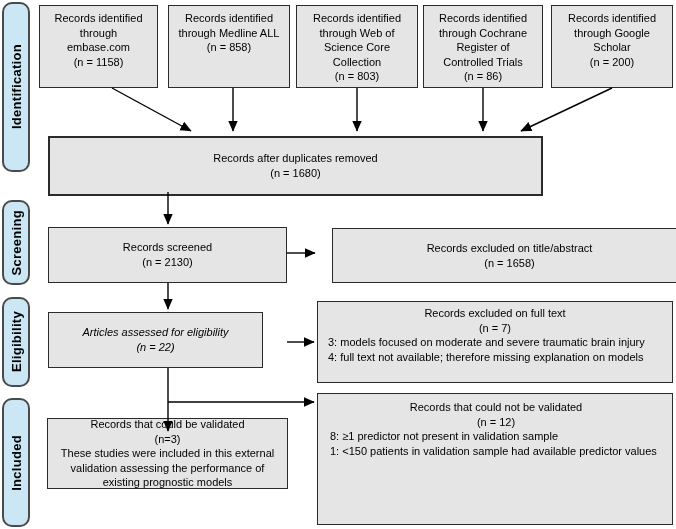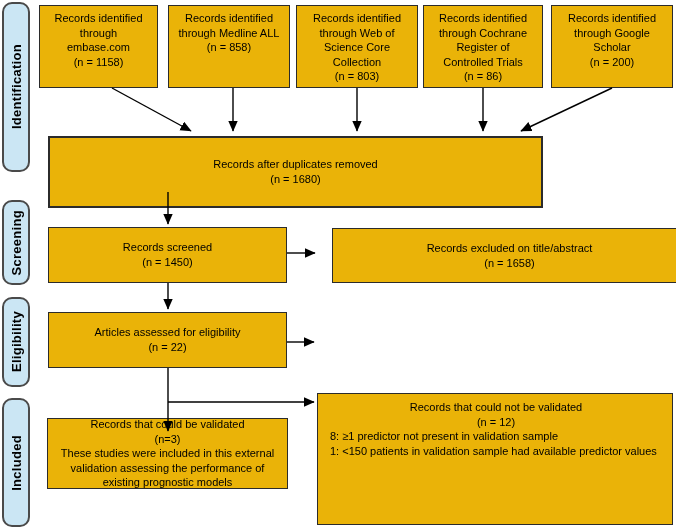--- a/index.html
+++ b/index.html
@@ -6,21 +6,21 @@
   #canvas{
     position:relative;
     width:676px;height:529px;
     background:#ffffff;
     font-family:"Liberation Sans","DejaVu Sans",sans-serif;
     color:#000;
     overflow:hidden;
   }
   .box{
     position:absolute;
-    background:#eab308;
+    background:#e5e5e5;
     border:1.5px solid #2b2b2b;
     box-sizing:border-box;
     font-size:11px;
     line-height:1.32;
     text-align:center;
     white-space:pre-line;
     display:flex;
     flex-direction:column;
     align-items:center;
     justify-content:center;
@@ -90,30 +90,38 @@
   <div class="box top-align" style="left:423px;top:5px;width:120px;height:83px;">Records identified
 through Cochrane
 Register of
 Controlled Trials
 (n = 86)</div>
   <div class="box top-align" style="left:551px;top:5px;width:122px;height:83px;">Records identified
 through Google
 Scholar
 (n = 200)</div>
 
-  <div class="box" style="left:48px;top:136px;width:495px;height:72px;border-width:2px;">Records after duplicates removed
+  <div class="box" style="left:48px;top:136px;width:495px;height:60px;border-width:2px;">Records after duplicates removed
 (n = 1680)</div>
 
   <div class="box" style="left:48px;top:227px;width:239px;height:56px;">Records screened
-(n = 1450)</div>
+(n = 2130)</div>
   <div class="box" style="left:332px;top:228px;width:355px;height:55px;text-align:center;">Records excluded on title/abstract
 (n = 1658)</div>
 
-  <div class="box" style="left:48px;top:312px;width:239px;height:56px;">Articles assessed for eligibility
+  <div class="box" style="left:48px;top:312px;width:215px;height:56px;font-style:italic;">Articles assessed for eligibility
 (n = 22)</div>
+  <div class="box has-reasons" style="left:317px;top:301px;width:356px;height:82px;">
+    <div>Records excluded on full text
+(n = 7)</div>
+    <div class="reasons">
+      <p class="reason-line">3: models focused on moderate and severe traumatic brain injury</p>
+      <p class="reason-line">4: full text not available; therefore missing explanation on models</p>
+    </div>
+  </div>
 
   <div class="box" style="left:47px;top:418px;width:241px;height:71px;">Records that could be validated
 (n=3)
 These studies were included in this external
 validation assessing the performance of
 existing prognostic models</div>
   <div class="box has-reasons" style="left:317px;top:393px;width:356px;height:132px;padding-top:6px;padding-left:6px;">
     <div>Records that could not be validated
 (n = 12)</div>
     <div class="reasons">

